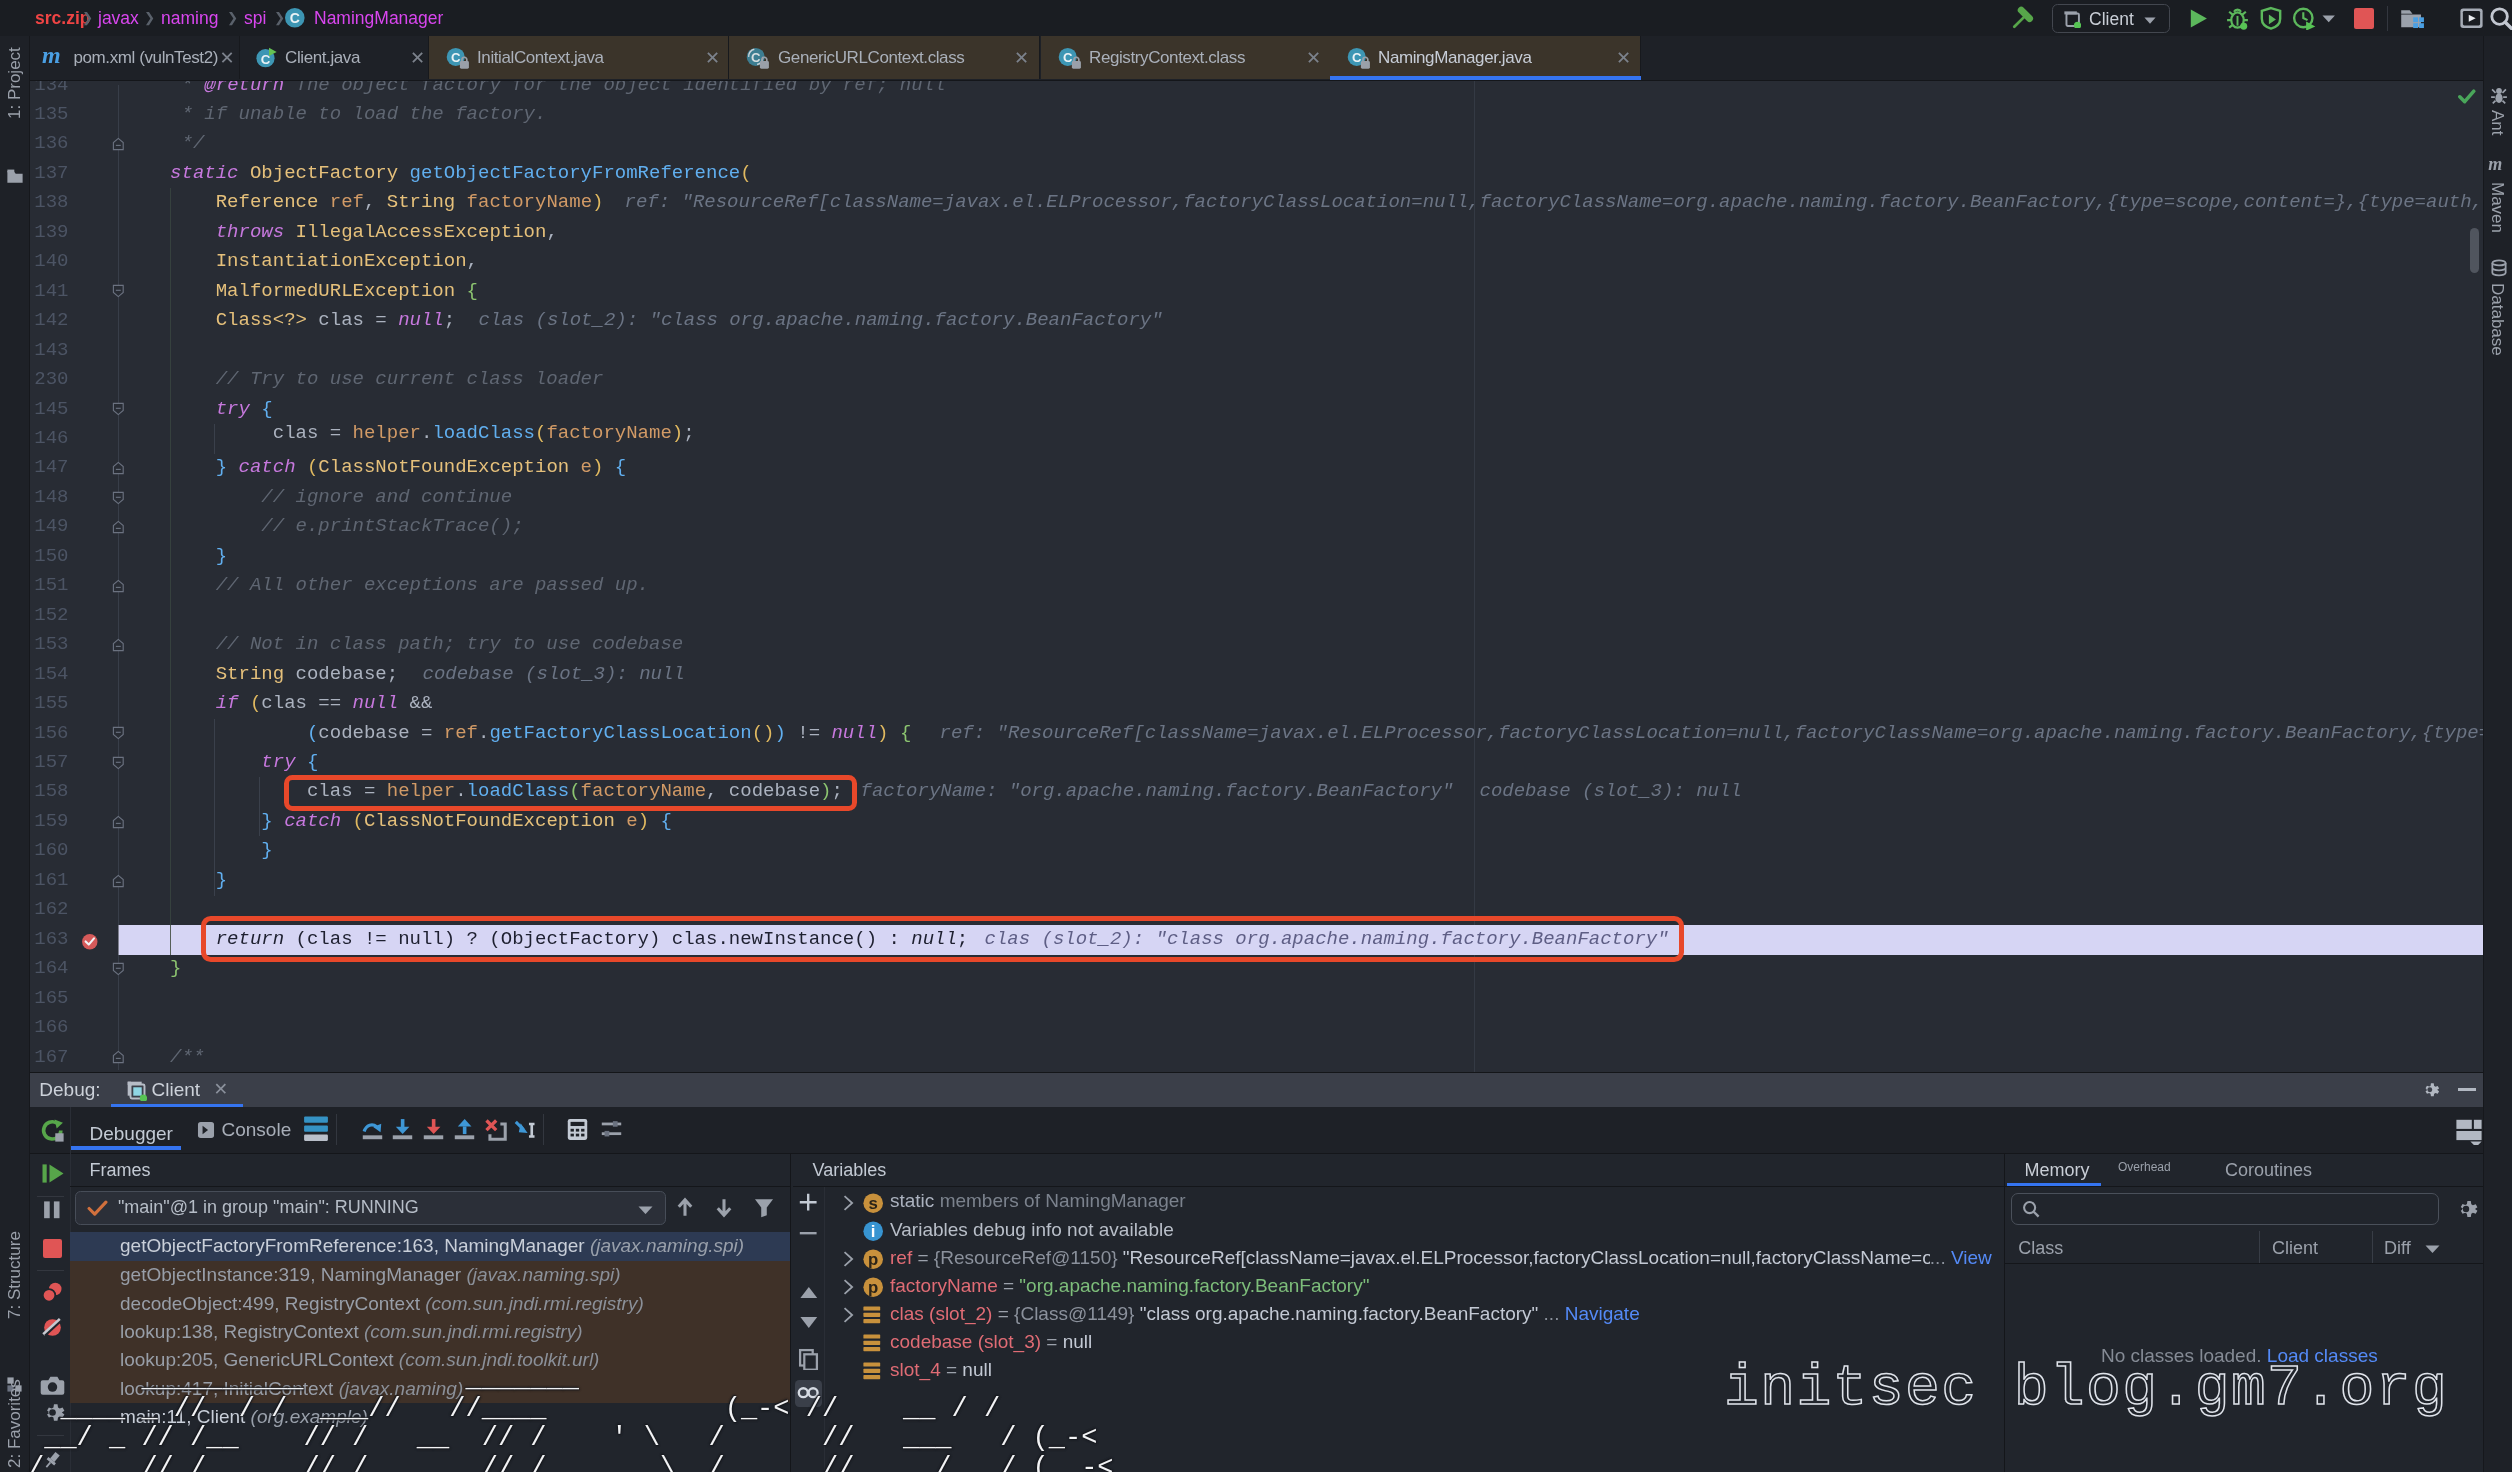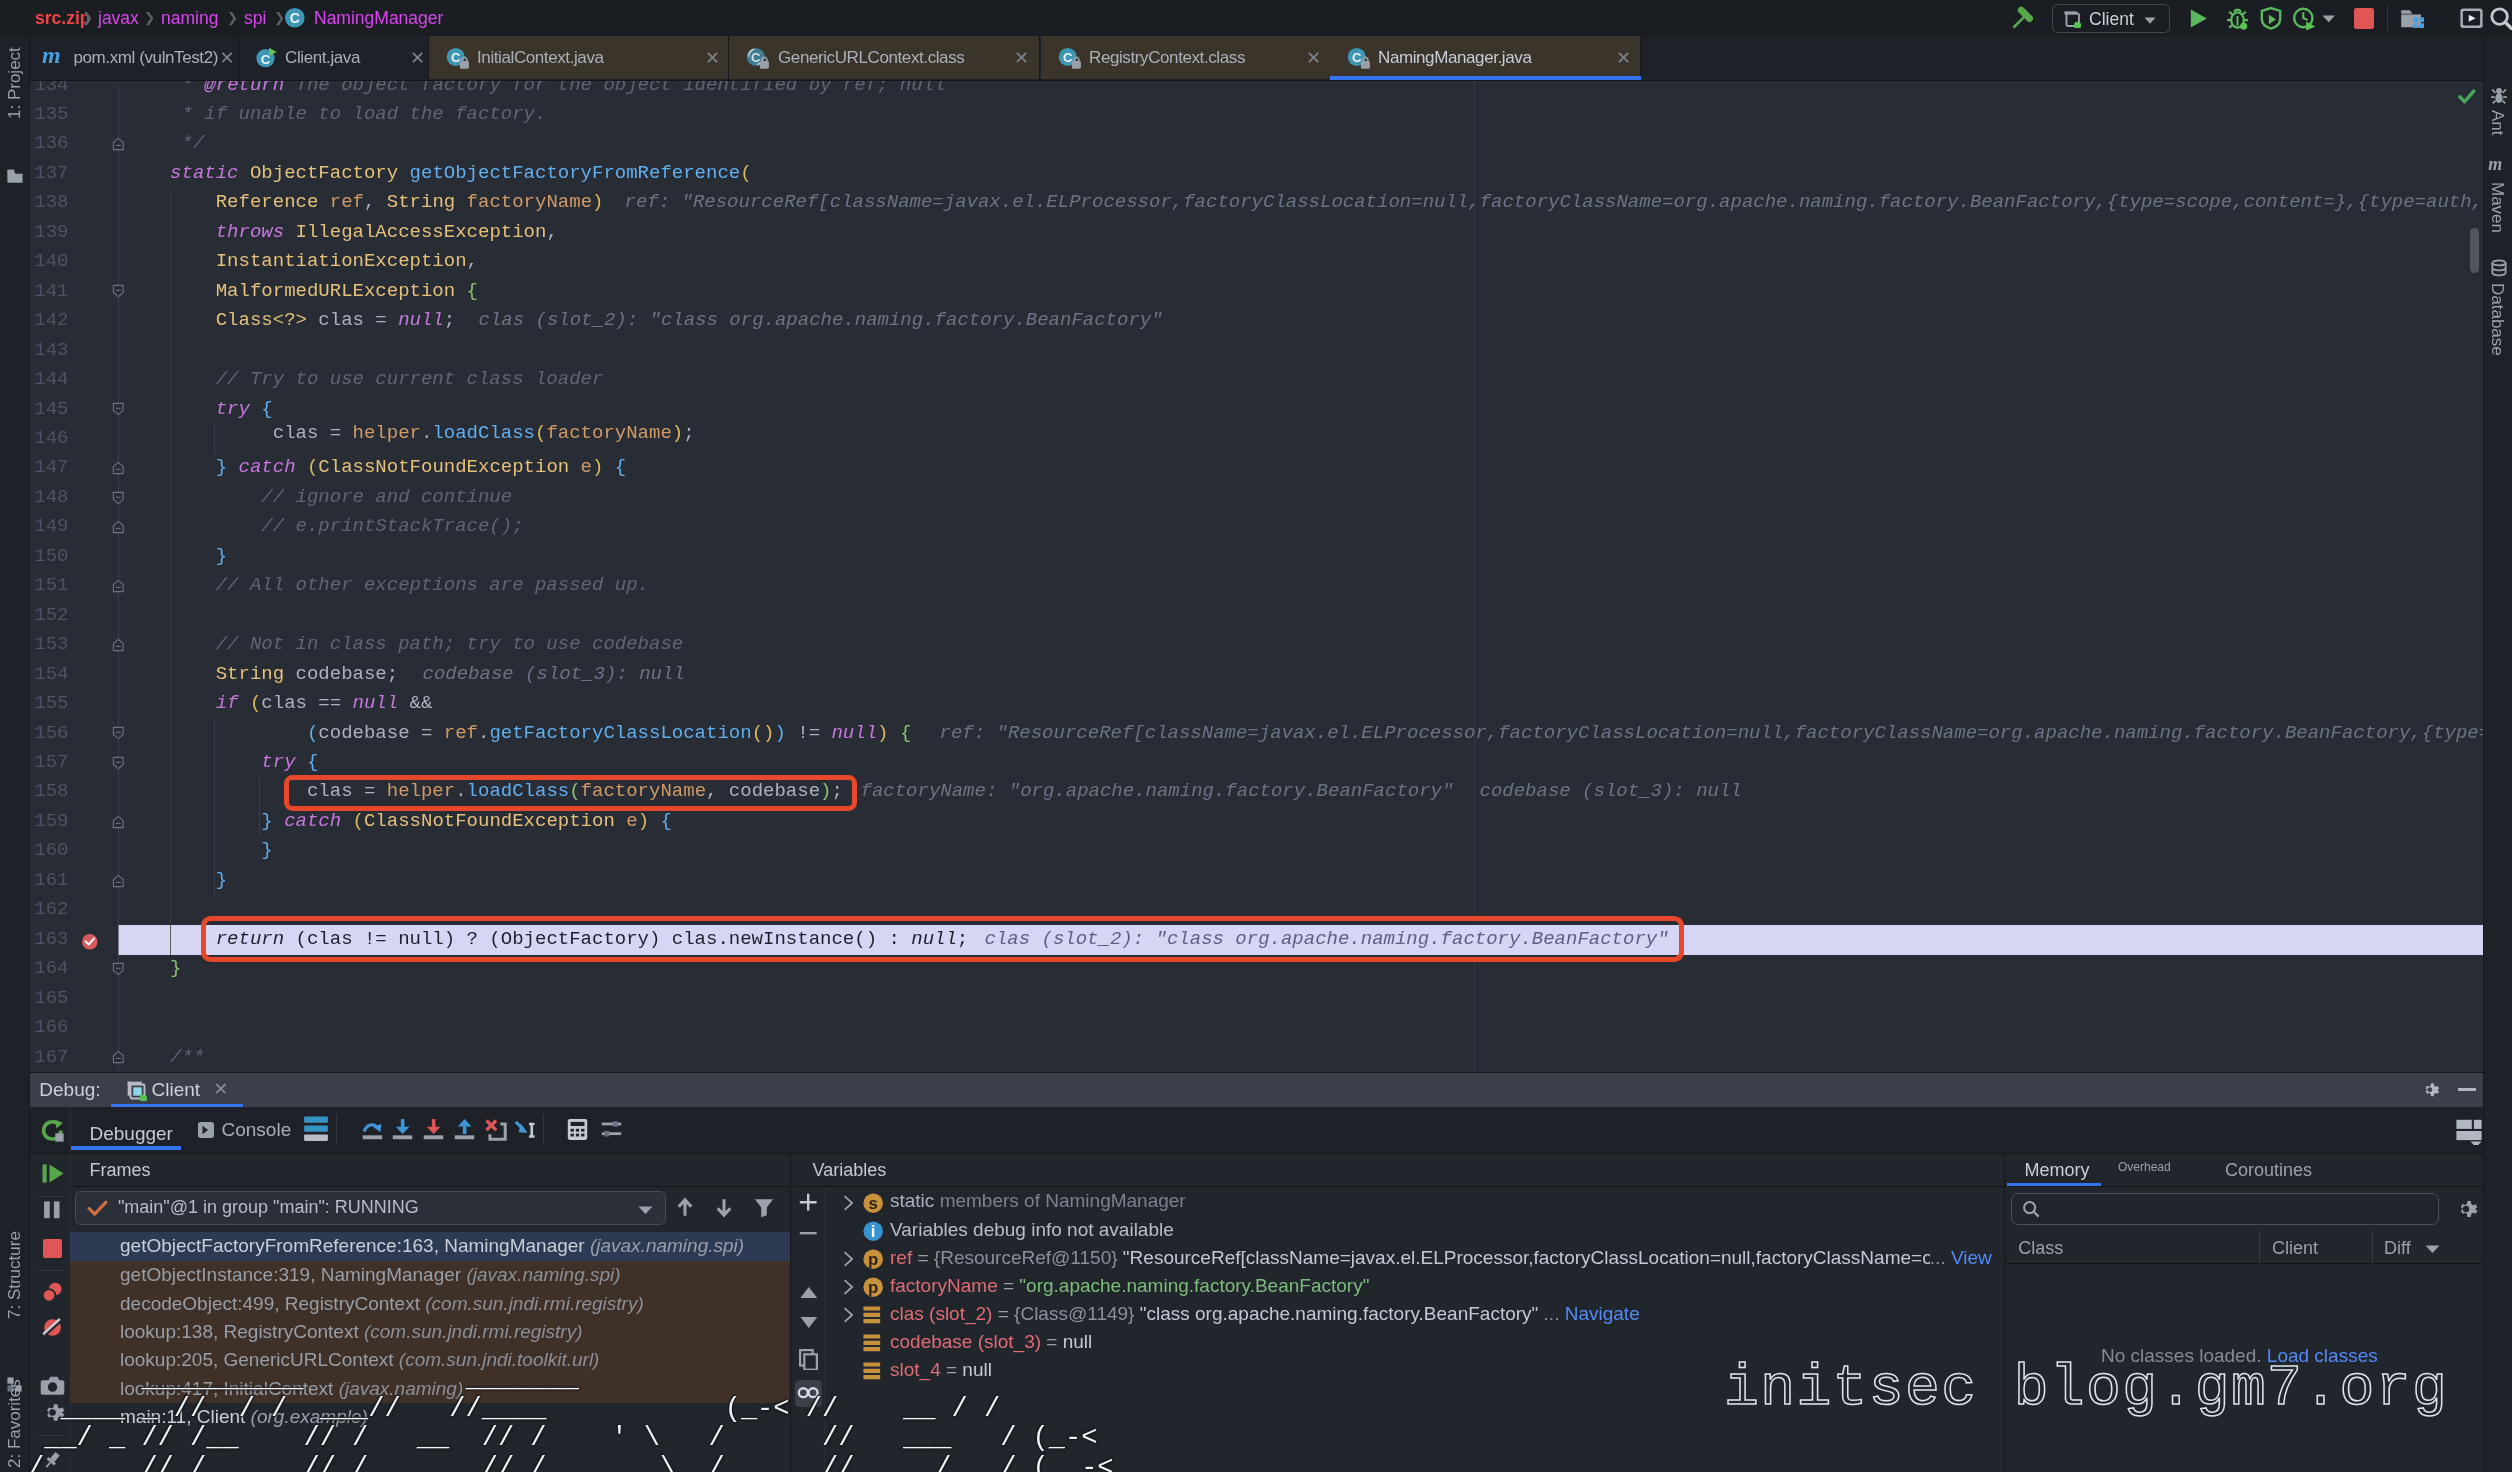--- a/index.html
+++ b/index.html
@@ -218,21 +218,21 @@
 <div class="ln" style="top:-10.5px">134</div>
 <div class="ln" style="top:19px">135</div>
 <div class="ln" style="top:48px">136</div>
 <div class="ln" style="top:78px">137</div>
 <div class="ln" style="top:107px">138</div>
 <div class="ln" style="top:137px">139</div>
 <div class="ln" style="top:166px">140</div>
 <div class="ln" style="top:196px">141</div>
 <div class="ln" style="top:225px">142</div>
 <div class="ln" style="top:255px">143</div>
-<div class="ln" style="top:284px">144</div>
+<div class="ln" style="top:284px">230</div>
 <div class="ln" style="top:314px">145</div>
 <div class="ln" style="top:343px">146</div>
 <div class="ln" style="top:372px">147</div>
 <div class="ln" style="top:402px">148</div>
 <div class="ln" style="top:431px">149</div>
 <div class="ln" style="top:461px">150</div>
 <div class="ln" style="top:490px">151</div>
 <div class="ln" style="top:520px">152</div>
 <div class="ln" style="top:549px">153</div>
 <div class="ln" style="top:579px">154</div>

